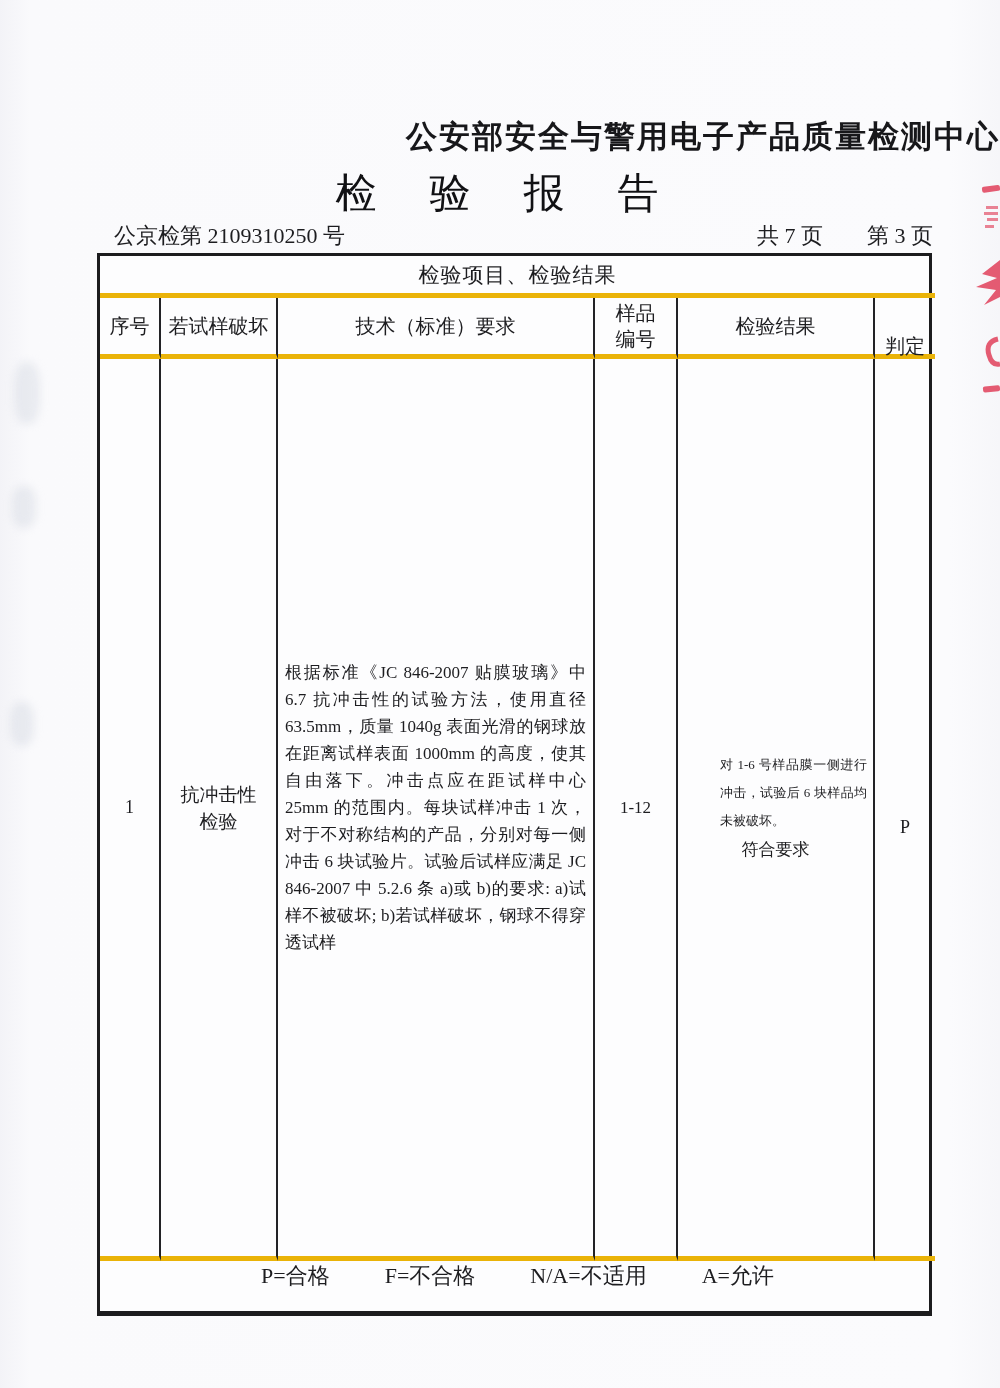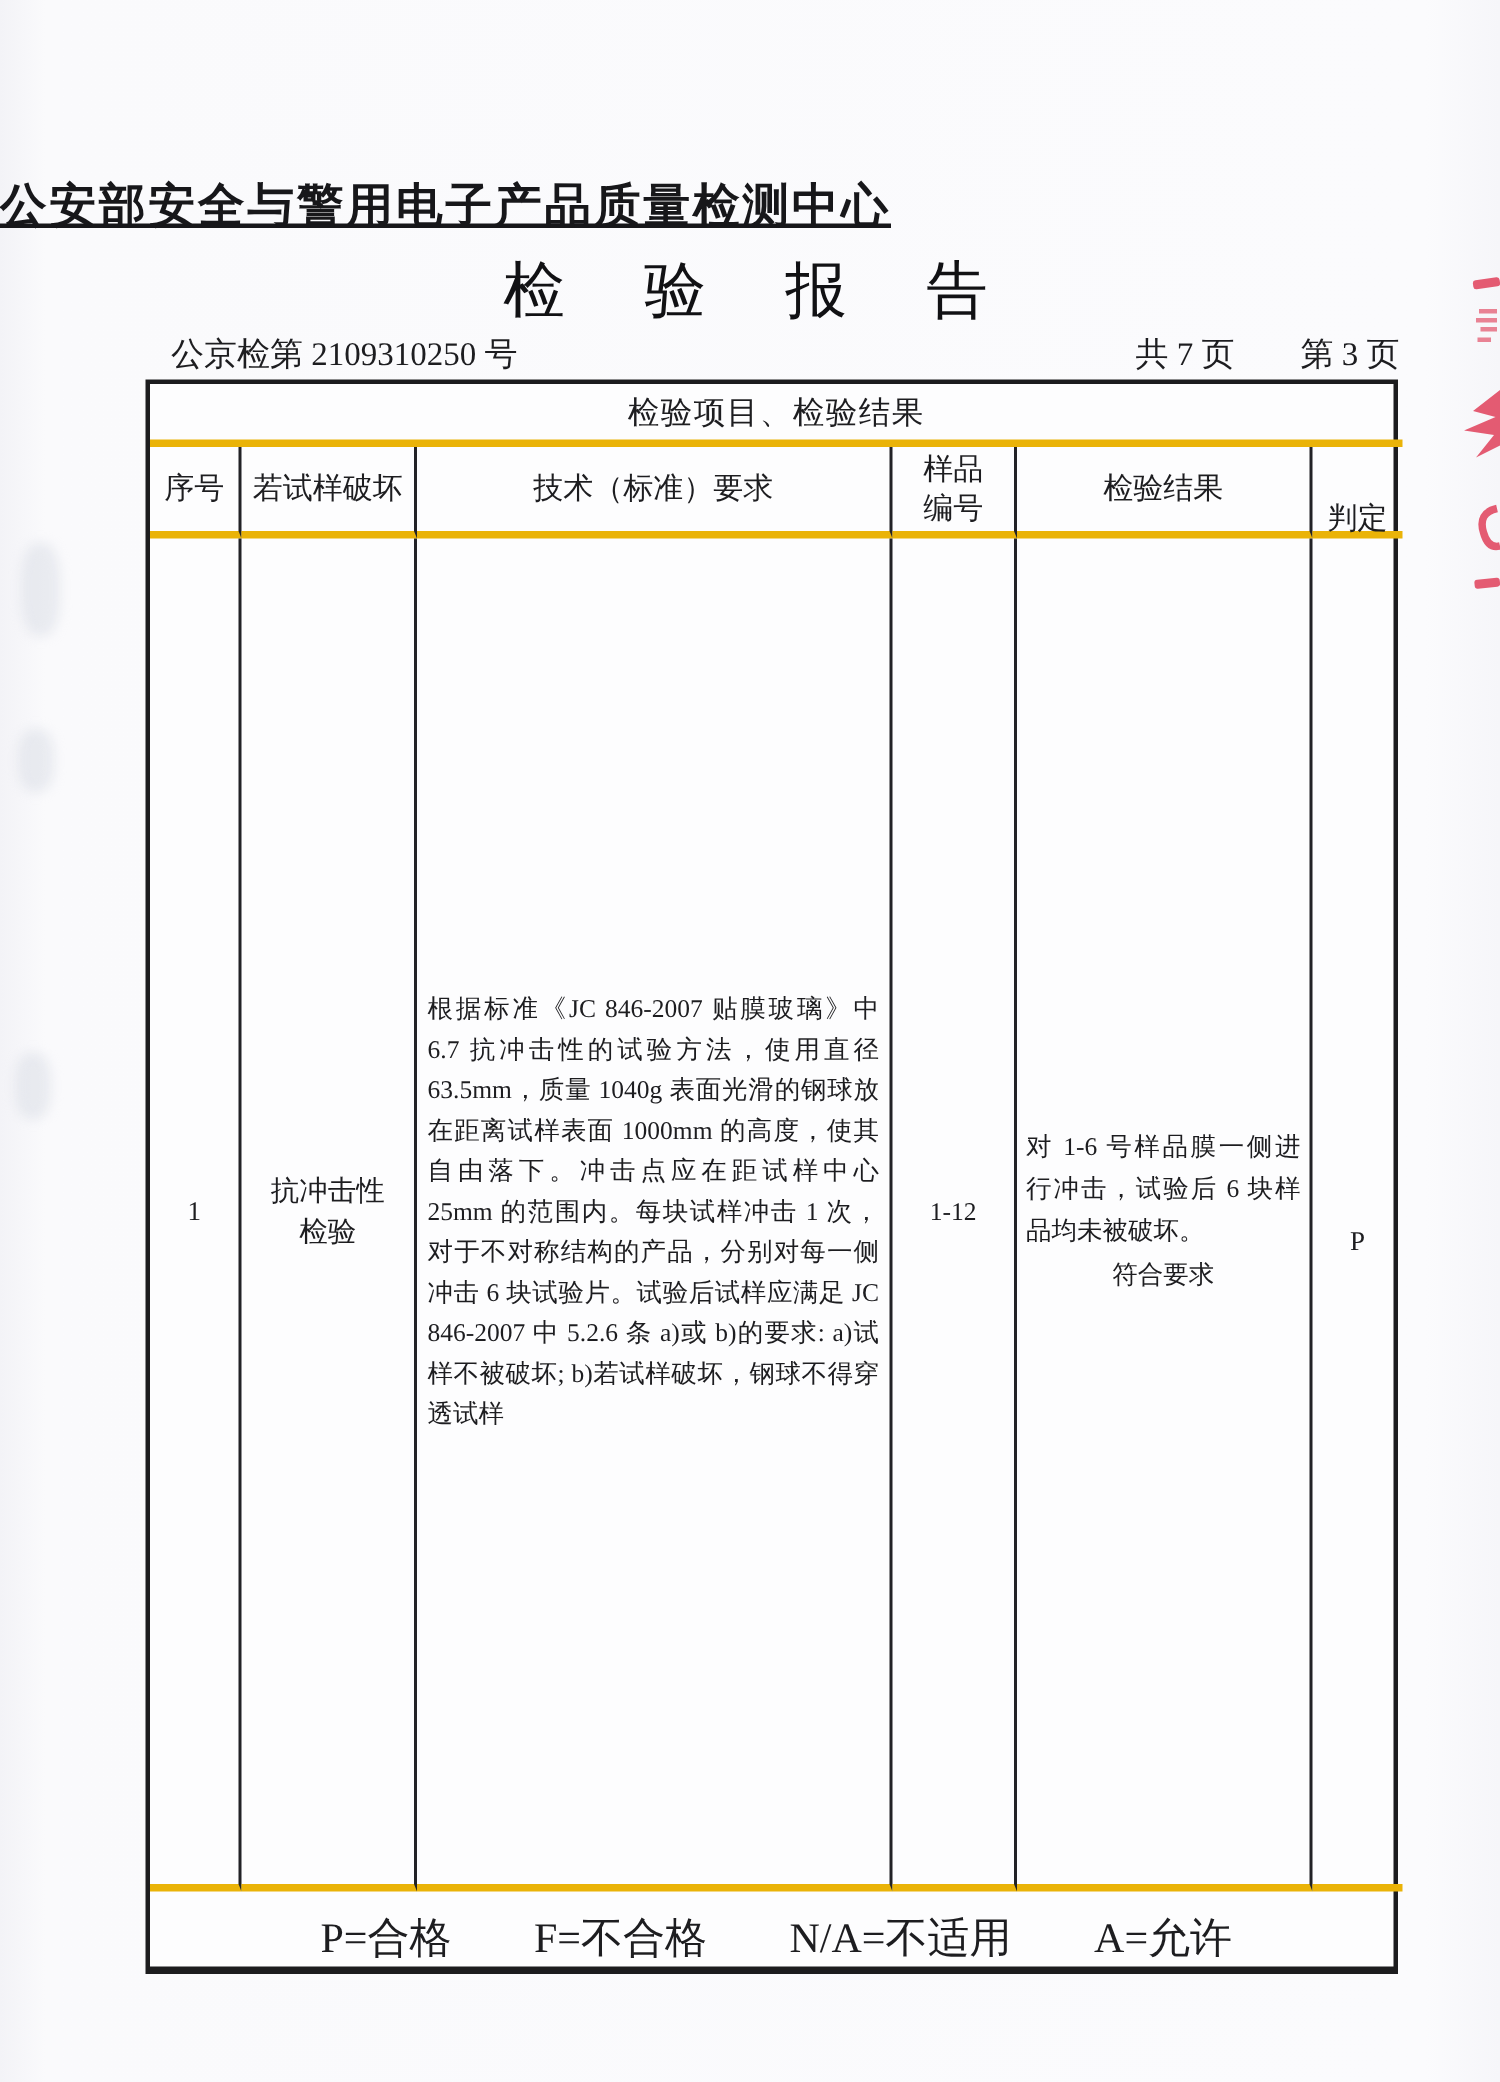--- a/index.html
+++ b/index.html
@@ -11,22 +11,22 @@
     position: relative;
     overflow: hidden;
   }
   .page {
     position: absolute; inset: 0;
     background: linear-gradient(90deg, #f3f3f7 0, #fafafc 30px, #fbfbfd 950px, #f6f6f9 100%);
   }
   
   .org-name {
     position: absolute; top: 116px; left: 0; width: 100%;
-    text-align: left; font-size: 31px; font-weight: 700;
-    letter-spacing: 2px; color: #17171a; text-decoration: underline;
+    text-align: right; font-size: 31px; font-weight: 700;
+    letter-spacing: 2px; color: #17171a;
   }
   .report-title {
     position: absolute; top: 166px; left: 0; width: 100%;
     text-align: center; font-size: 41px; font-weight: 400;
     letter-spacing: 6px; color: #111114;
   }
   .meta-row {
     position: absolute; top: 221px; left: 114px; width: 835px;
     display: flex; justify-content: space-between; align-items: baseline;
     font-size: 22px;
@@ -55,26 +55,26 @@
   }
   .c-body {
     display: flex; flex-direction: column; align-items: center; justify-content: center;
     font-size: 18px;
   }
   .req-text {
     font-size: 17px; line-height: 27px; text-align: justify;
     padding: 0 7px; width: 100%;
   }
   .res-wrap { width: 100%; padding: 0 6px; }
-  .res-p { font-size: 17px; line-height: 28px; text-align: justify; }
+  .res-p { font-size: 13px; line-height: 28px; text-align: justify; margin-left: 36px; }
   .res-center { font-size: 17px; line-height: 28px; text-align: center; margin-top: 1px; }
   .item-text { max-width: 84px; text-align: center; font-size: 19px; line-height: 27px; }
   .t-legend {
-    display: flex; align-items: flex-end; justify-content: center; gap: 55px;
-    font-size: 28px; border-bottom: none;
+    display: flex; align-items: flex-start; justify-content: center; gap: 55px;
+    font-size: 22px; border-bottom: none;
   }
   
   .stamp {
     position: absolute; right: 0; top: 184px; width: 30px; height: 222px;
     opacity: 0.82;
   }
   
   .smudge { position: absolute; background: rgba(206,210,222,0.38); filter: blur(4px); border-radius: 40%; }
   .smudge-1 { left: 14px; top: 362px; width: 26px; height: 62px; }
   .smudge-2 { left: 12px; top: 486px; width: 24px; height: 42px; }

